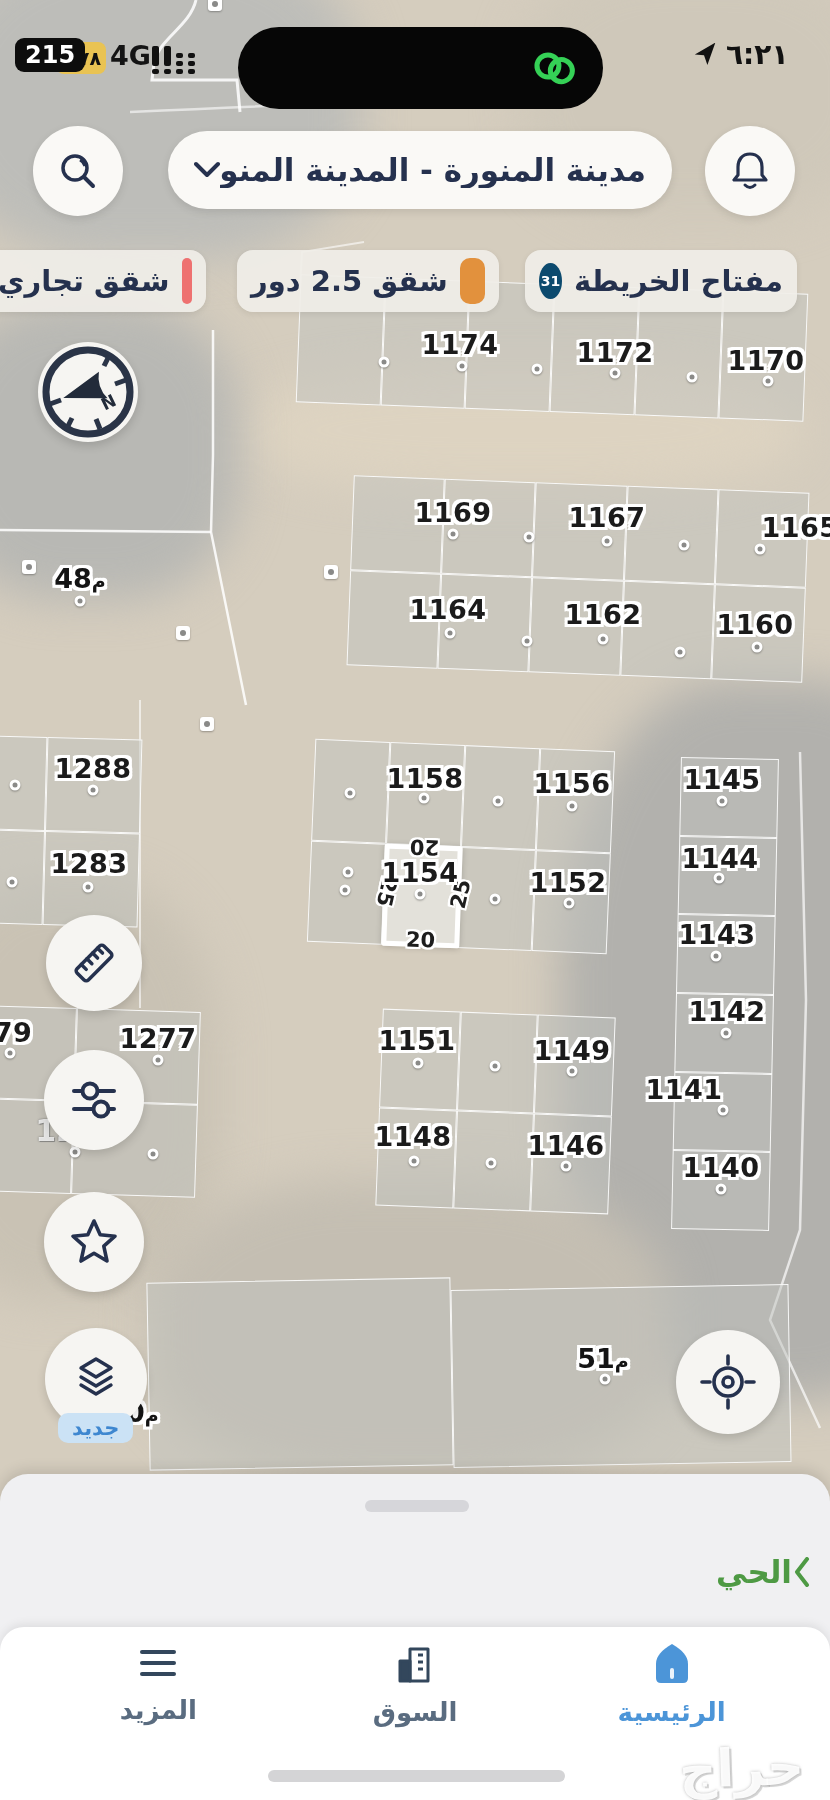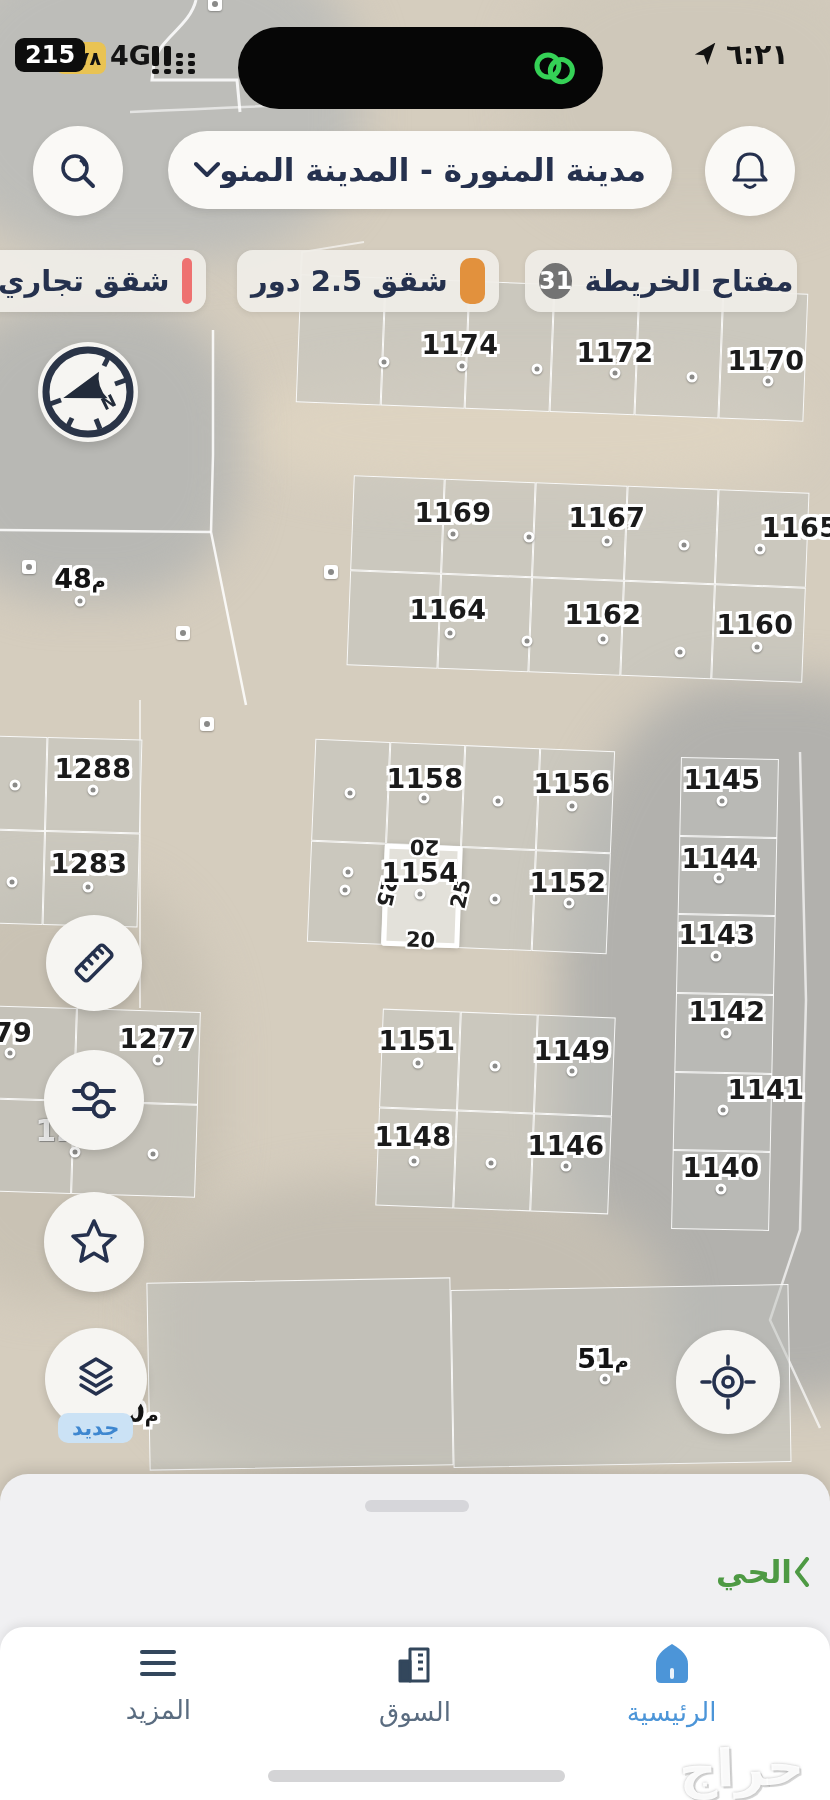--- a/index.html
+++ b/index.html
@@ -70,22 +70,22 @@
     padding:0 26px; z-index:7; cursor:pointer; }
   .search-pill .txt { flex:1; direction:rtl; text-align:center; font-size:31px; font-weight:bold;
     color:#25314e; white-space:nowrap; overflow:hidden; }
 
   
   .chip { position:absolute; top:250px; height:62px; background:rgba(240,238,232,.92);
     border-radius:16px; box-shadow:0 2px 6px rgba(0,0,0,.08); display:flex; align-items:center;
     gap:12px; padding:0 14px; z-index:7; }
   .chip .lbl { font-size:29px; font-weight:bold; color:#25314e; white-space:nowrap; }
   .chip .swatch { width:40px; height:46px; border-radius:10px; }
-  .chip .count { width:36px; height:36px; border-radius:50%; background:#737373; color:#fff;
-    font-size:24px; font-weight:bold; display:flex; align-items:center; justify-content:center; }
+  .chip .count { width:36px; height:36px; border-radius:50%; background:#0c4a6e; color:#fff;
+    font-size:14px; font-weight:bold; display:flex; align-items:center; justify-content:center; }
 
   
   .mapbtn { position:absolute; border-radius:50%; background:#f6f5f2;
     box-shadow:0 4px 10px rgba(0,0,0,.14); display:flex; align-items:center; justify-content:center;
     z-index:6; cursor:pointer; }
   .new-badge { position:absolute; left:58px; top:1413px; background:#cbe2f5; color:#3e87d0;
     font-size:21px; font-weight:bold; padding:3px 14px; border-radius:10px; z-index:7; }
 
   
   .sheet { position:absolute; left:0; top:1474px; width:100%; height:326px; background:#f0f0f2;
@@ -96,21 +96,21 @@
     font-size:33px; font-weight:bold; color:#273250; }
   .sheet .hood { position:absolute; right:20px; top:80px; display:flex; align-items:center;
     gap:2px; cursor:pointer; }
   .sheet .hood span { font-size:31px; font-weight:bold; color:#4e9a44; }
 
   
   .nav { position:absolute; left:0; top:1627px; width:100%; height:173px; background:#ffffff;
     border-radius:24px 24px 0 0; box-shadow:0 -3px 10px rgba(0,0,0,.08); z-index:9;
     display:flex; justify-content:space-around; padding:14px 30px 0 30px; }
   .nav-item { display:flex; flex-direction:column; align-items:center; gap:10px; width:140px; cursor:pointer; }
-  .nav-item .lbl { font-size:26px; font-weight:normal; color:#5a6c80; }
+  .nav-item .lbl { font-size:26px; font-weight:bold; color:#5a6c80; }
   .nav-item.active .lbl { color:#4c95d8; }
   .home-indicator { position:absolute; left:268px; top:1770px; width:297px; height:12px;
     border-radius:6px; background:#d4d4d6; z-index:10; cursor:grab; }
   .watermark { position:absolute; right:26px; top:1738px; font-size:52px; font-weight:800;
     color:rgba(255,255,255,.93); transform:rotate(-2deg); z-index:10;
     text-shadow:0 0 3px rgba(130,130,130,.55),2px 2px 0 rgba(150,150,150,.35); }
 </style>
 </head>
 <body>
 
@@ -241,21 +241,21 @@
       <div class="plot-num" style="left: 568px; top: 882px;">1152</div>
       <div class="dot" style="left: 569px; top: 903px;"></div>
       <div class="plot-num" style="left: 722px; top: 779px;">1145</div>
       <div class="dot" style="left: 722px; top: 801px;"></div>
       <div class="plot-num" style="left: 720px; top: 858px;">1144</div>
       <div class="dot" style="left: 719px; top: 878px;"></div>
       <div class="plot-num" style="left: 717px; top: 934px;">1143</div>
       <div class="dot" style="left: 716px; top: 956px;"></div>
       <div class="plot-num" style="left: 727px; top: 1011px;">1142</div>
       <div class="dot" style="left: 726px; top: 1033px;"></div>
-      <div class="plot-num" style="left: 766px; top: 1089px; text-align: center;">1141</div>
+      <div class="plot-num" style="left: 684px; top: 1089px; text-align: center;">1141</div>
       <div class="dot" style="left: 723px; top: 1110px;"></div>
       <div class="plot-num" style="left: 721px; top: 1167px;">1140</div>
       <div class="dot" style="left: 721px; top: 1189px;"></div>
       <div class="plot-num" style="left: 13px; top: 1032px;">79</div>
       <div class="dot" style="left: 10px; top: 1053px;"></div>
       <div class="plot-num" style="left: 158px; top: 1038px;">1277</div>
       <div class="dot" style="left: 158px; top: 1060px;"></div>
       <div class="plot-num" style="left: 417px; top: 1040px;">1151</div>
       <div class="dot" style="left: 418px; top: 1063px;"></div>
       <div class="plot-num" style="left: 572px; top: 1050px;">1149</div>

